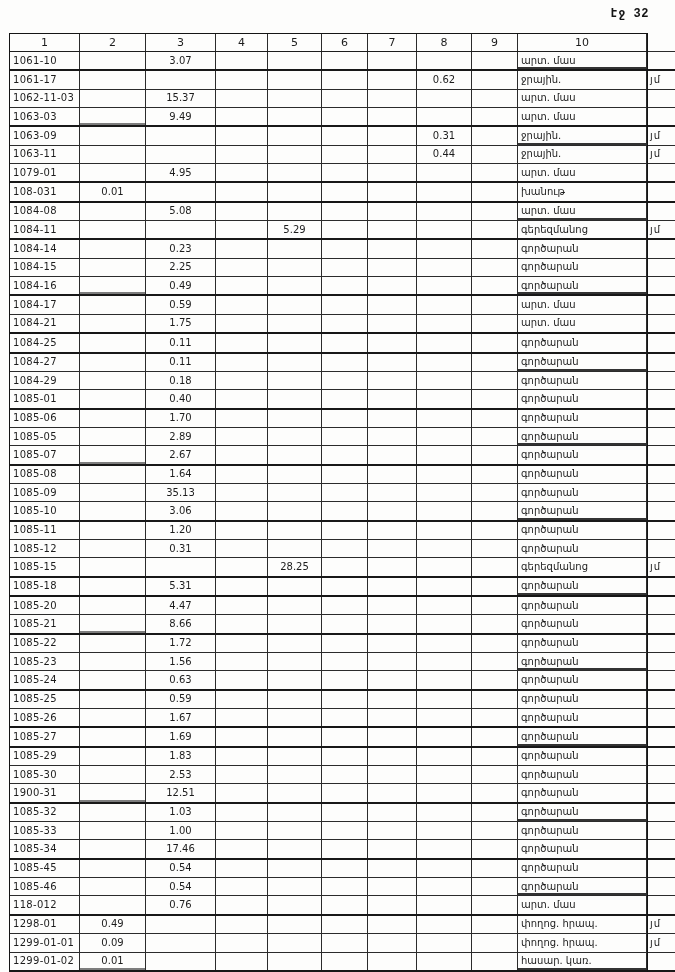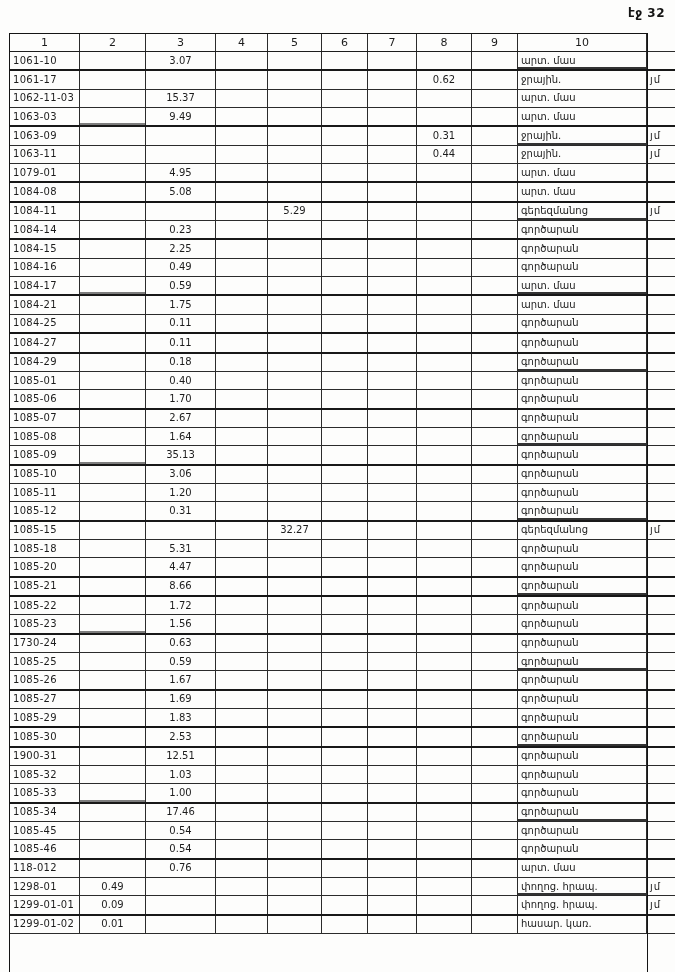--- a/index.html
+++ b/index.html
@@ -3,22 +3,22 @@
 <meta charset="utf-8">
 <style>
   html,body{margin:0;padding:0;}
   body{
     width:675px;height:972px;position:relative;overflow:hidden;
     background:#fdfdfc;
     font-family:"DejaVu Sans","Liberation Sans",sans-serif;
     color:#1b1b1b;
   }
   .page-label{
-    position:absolute;top:6px;right:10px;
-    font-size:12px;font-weight:bold;letter-spacing:.5px;color:#141414;
+    position:absolute;top:6px;right:26px;
+    font-size:12px;font-weight:bold;letter-spacing:.5px;color:#141414;font-family:Liberation Mono, monospace;
   }
   table.sheet{
     position:absolute;left:9px;top:33px;
     border-collapse:collapse;table-layout:fixed;width:666px;
   }
   table.sheet th, table.sheet td{
     border:1px solid #2b2b2b;
     padding:0 3px;overflow:hidden;white-space:nowrap;
     font-size:10px;line-height:16px;height:17.35px;
     font-weight:400;color:#1c1c1c;
@@ -164,20 +164,33 @@
         <td class="c4"></td>
         <td class="c5"></td>
         <td class="c6"></td>
         <td class="c7"></td>
         <td class="c8"></td>
         <td class="c9"></td>
         <td class="c10">արտ. մաս</td>
         <td class="note"></td>
       </tr>
       <tr>
+        <td class="c1">108-031</td>
+        <td class="c2">0.01</td>
+        <td class="c3"></td>
+        <td class="c4"></td>
+        <td class="c5"></td>
+        <td class="c6"></td>
+        <td class="c7"></td>
+        <td class="c8"></td>
+        <td class="c9"></td>
+        <td class="c10">խանութ</td>
+        <td class="note"></td>
+      </tr>
+      <tr>
         <td class="c1">1084-08</td>
         <td class="c2"></td>
         <td class="c3">5.08</td>
         <td class="c4"></td>
         <td class="c5"></td>
         <td class="c6"></td>
         <td class="c7"></td>
         <td class="c8"></td>
         <td class="c9"></td>
         <td class="c10">արտ. մաս</td>
@@ -320,20 +333,33 @@
         <td class="c4"></td>
         <td class="c5"></td>
         <td class="c6"></td>
         <td class="c7"></td>
         <td class="c8"></td>
         <td class="c9"></td>
         <td class="c10">գործարան</td>
         <td class="note"></td>
       </tr>
       <tr>
+        <td class="c1">1085-05</td>
+        <td class="c2"></td>
+        <td class="c3">2.89</td>
+        <td class="c4"></td>
+        <td class="c5"></td>
+        <td class="c6"></td>
+        <td class="c7"></td>
+        <td class="c8"></td>
+        <td class="c9"></td>
+        <td class="c10">գործարան</td>
+        <td class="note"></td>
+      </tr>
+      <tr>
         <td class="c1">1085-07</td>
         <td class="c2"></td>
         <td class="c3">2.67</td>
         <td class="c4"></td>
         <td class="c5"></td>
         <td class="c6"></td>
         <td class="c7"></td>
         <td class="c8"></td>
         <td class="c9"></td>
         <td class="c10">գործարան</td>
@@ -402,21 +428,21 @@
         <td class="c8"></td>
         <td class="c9"></td>
         <td class="c10">գործարան</td>
         <td class="note"></td>
       </tr>
       <tr>
         <td class="c1">1085-15</td>
         <td class="c2"></td>
         <td class="c3"></td>
         <td class="c4"></td>
-        <td class="c5">32.27</td>
+        <td class="c5">28.25</td>
         <td class="c6"></td>
         <td class="c7"></td>
         <td class="c8"></td>
         <td class="c9"></td>
         <td class="c10">գերեզմանոց</td>
         <td class="note">յմ</td>
       </tr>
       <tr>
         <td class="c1">1085-18</td>
         <td class="c2"></td>
@@ -476,21 +502,21 @@
         <td class="c4"></td>
         <td class="c5"></td>
         <td class="c6"></td>
         <td class="c7"></td>
         <td class="c8"></td>
         <td class="c9"></td>
         <td class="c10">գործարան</td>
         <td class="note"></td>
       </tr>
       <tr>
-        <td class="c1">1730-24</td>
+        <td class="c1">1085-24</td>
         <td class="c2"></td>
         <td class="c3">0.63</td>
         <td class="c4"></td>
         <td class="c5"></td>
         <td class="c6"></td>
         <td class="c7"></td>
         <td class="c8"></td>
         <td class="c9"></td>
         <td class="c10">գործարան</td>
         <td class="note"></td>

